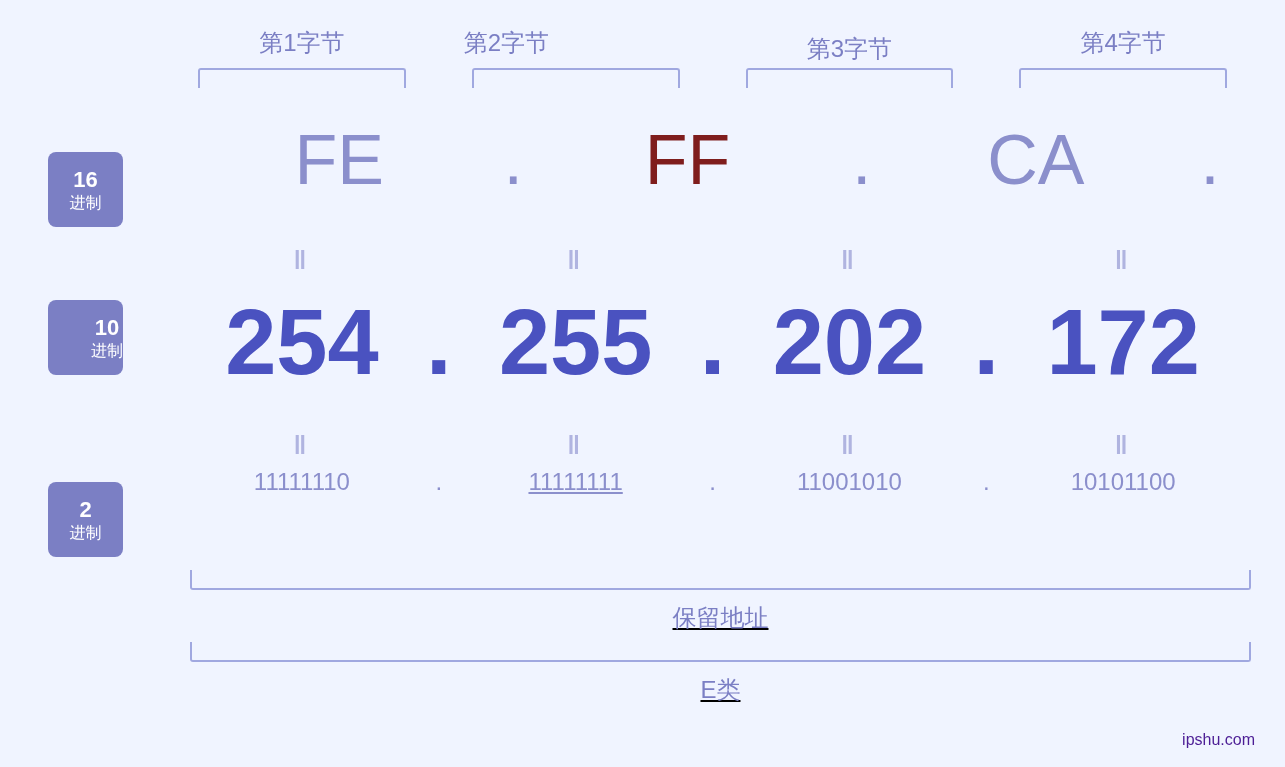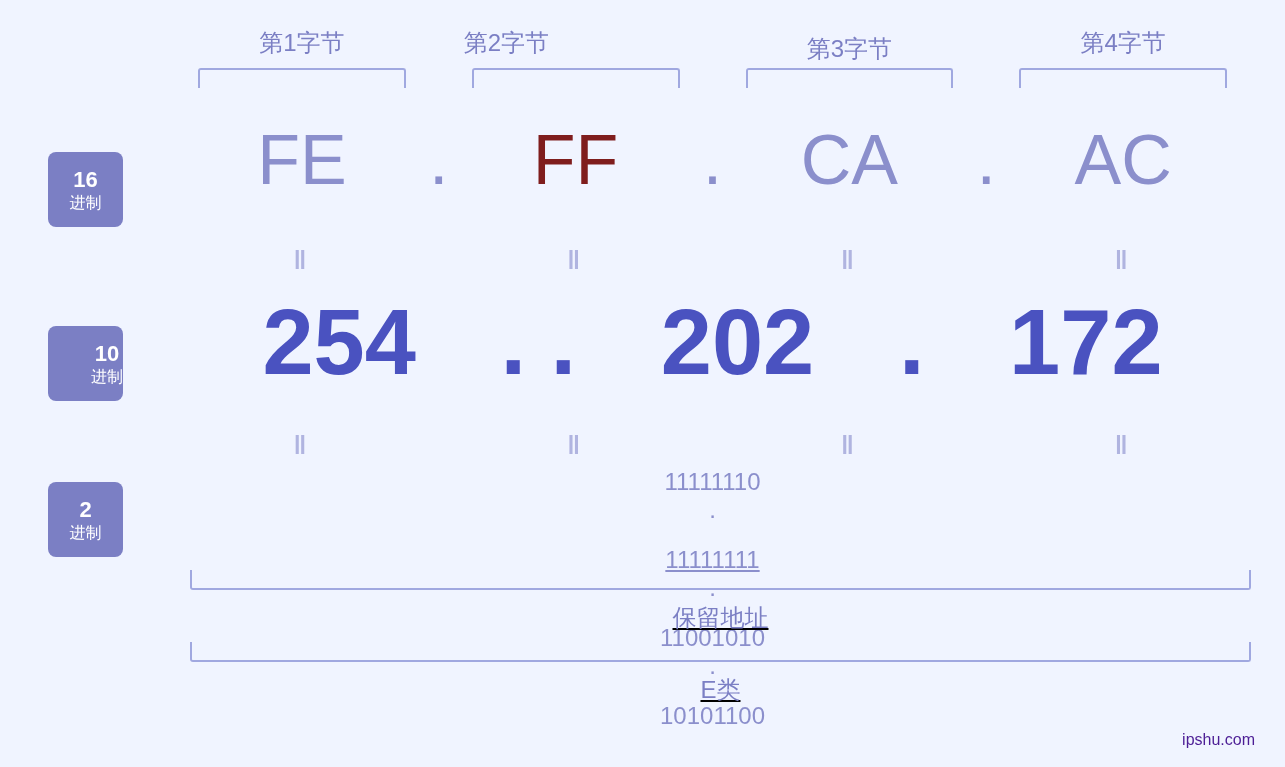--- a/index.html
+++ b/index.html
@@ -39,21 +39,21 @@
       font-weight: bold;
       line-height: 1.2;
     }
 
     .row-label .sub {
       font-size: 16px;
       font-weight: normal;
     }
 
     .label-hex { top: 152px; }
-    .label-dec { top: 326px; padding-left: 43px; }
+    .label-dec { top: 300px; padding-left: 43px; }
     .label-bin { top: 482px; }
 
     
     .watermark {
       position: absolute;
       bottom: 18px;
       right: 30px;
       color: #4c1d95;
       font-size: 16px;
     }
@@ -174,61 +174,61 @@
   </div>
 
   <div class="row-hex">
     <div class="flex-row" style="align-items:center;">
       <div class="flex1" style="text-align:center;color:#8b8fcc;font-size:70px;font-weight:300;">FE</div>
       <div class="sep-cell" style="text-align:center;color:#8b8fcc;font-size:70px;font-weight:300;">.</div>
       <div class="flex1" style="text-align:center;color:#7f1d1d;font-size:70px;font-weight:300;">FF</div>
       <div class="sep-cell" style="text-align:center;color:#8b8fcc;font-size:70px;font-weight:300;">.</div>
       <div class="flex1" style="text-align:center;color:#8b8fcc;font-size:70px;font-weight:300;">CA</div>
       <div class="sep-cell" style="text-align:center;color:#8b8fcc;font-size:70px;font-weight:300;">.</div>
-      <div class="flex1" style="text-align:center;color:#8b8fcc;font-size:70px;font-weight:300;">AC</div>
     </div>
   </div>
 
   <div class="row-eq1">
     <div class="flex-row">
       <div class="flex1" style="text-align:center;color:#b0b4e0;font-size:26px;font-weight:bold;letter-spacing:4px;">‖</div>
       <div style="flex:0 0 50px;"></div>
       <div class="flex1" style="text-align:center;color:#b0b4e0;font-size:26px;font-weight:bold;letter-spacing:4px;">‖</div>
       <div style="flex:0 0 50px;"></div>
       <div class="flex1" style="text-align:center;color:#b0b4e0;font-size:26px;font-weight:bold;letter-spacing:4px;">‖</div>
       <div style="flex:0 0 50px;"></div>
       <div class="flex1" style="text-align:center;color:#b0b4e0;font-size:26px;font-weight:bold;letter-spacing:4px;">‖</div>
     </div>
   </div>
 
   <div class="row-dec">
     <div class="flex-row" style="align-items:center;">
       <div class="flex1" style="text-align:center;color:#4a52c0;font-size:92px;font-weight:bold;">254</div>
       <div class="sep-cell" style="text-align:center;color:#4a52c0;font-size:92px;font-weight:bold;">.</div>
+      <div class="flex1" style="text-align:center;color:#4a52c0;font-size:92px;font-weight:bold;">255</div>
       <div class="sep-cell" style="text-align:center;color:#4a52c0;font-size:92px;font-weight:bold;">.</div>
       <div class="flex1" style="text-align:center;color:#4a52c0;font-size:92px;font-weight:bold;">202</div>
       <div class="sep-cell" style="text-align:center;color:#4a52c0;font-size:92px;font-weight:bold;">.</div>
       <div class="flex1" style="text-align:center;color:#4a52c0;font-size:92px;font-weight:bold;">172</div>
     </div>
   </div>
 
   <div class="row-eq2">
     <div class="flex-row">
       <div class="flex1" style="text-align:center;color:#b0b4e0;font-size:26px;font-weight:bold;letter-spacing:4px;">‖</div>
       <div style="flex:0 0 50px;"></div>
       <div class="flex1" style="text-align:center;color:#b0b4e0;font-size:26px;font-weight:bold;letter-spacing:4px;">‖</div>
       <div style="flex:0 0 50px;"></div>
       <div class="flex1" style="text-align:center;color:#b0b4e0;font-size:26px;font-weight:bold;letter-spacing:4px;">‖</div>
       <div style="flex:0 0 50px;"></div>
       <div class="flex1" style="text-align:center;color:#b0b4e0;font-size:26px;font-weight:bold;letter-spacing:4px;">‖</div>
     </div>
   </div>
 
   <div class="row-bin">
-    <div class="flex-row" style="align-items:center;flex-direction:column;">
+    <div class="flex-row" style="align-items:center;">
       <div class="flex1" style="text-align:center;color:#8b8fcc;font-size:24px;">11111110</div>
       <div class="sep-cell" style="text-align:center;color:#8b8fcc;font-size:24px;">.</div>
       <div class="flex1" style="text-align:center;color:#8b8fcc;font-size:24px;text-decoration:underline;">11111111</div>
       <div class="sep-cell" style="text-align:center;color:#8b8fcc;font-size:24px;">.</div>
       <div class="flex1" style="text-align:center;color:#8b8fcc;font-size:24px;">11001010</div>
       <div class="sep-cell" style="text-align:center;color:#8b8fcc;font-size:24px;">.</div>
       <div class="flex1" style="text-align:center;color:#8b8fcc;font-size:24px;">10101100</div>
     </div>
   </div>
 

